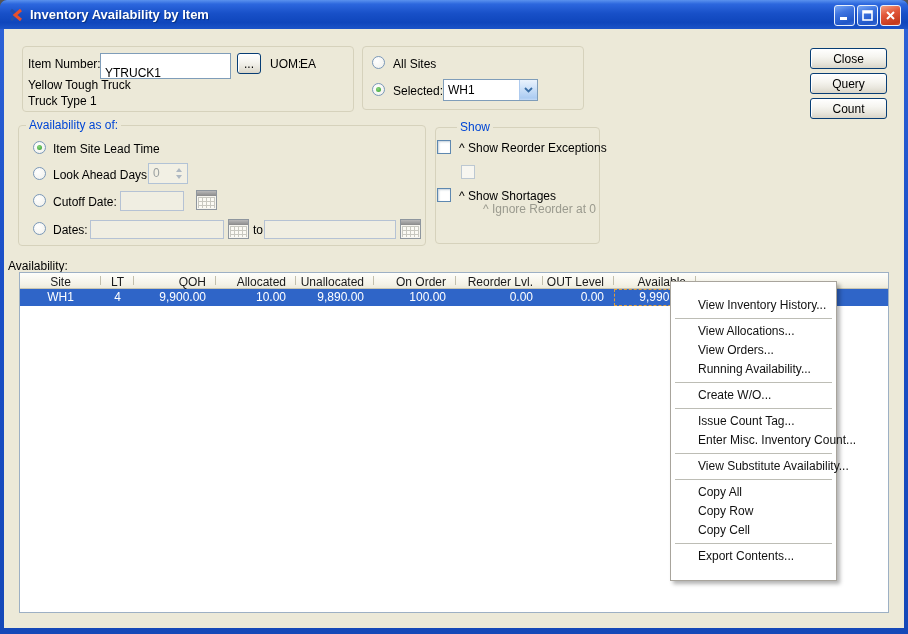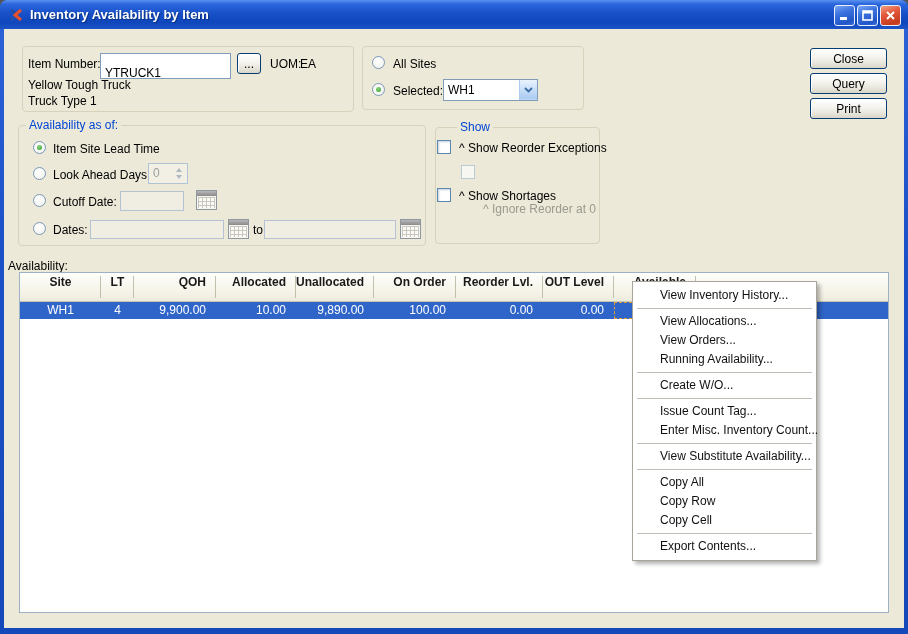--- a/index.html
+++ b/index.html
@@ -68,37 +68,37 @@
     border:1px solid #7F9DB9; background:#fff; }
   .combo .cval { position:absolute; left:4px; top:3px; }
   .combo .cbtn { position:absolute; right:0; top:0; bottom:0; width:18px;
     border-left:1px solid #AECBEF;
     background:linear-gradient(180deg,#EAF3FD 0%,#CBE0F8 45%,#ACCCF2 90%,#C4DAF6 100%);
     display:flex; align-items:center; justify-content:center; }
 
   
   .tbl { position:absolute; left:19px; top:272px; width:870px; height:341px;
     border:1px solid #9DB0C4; background:#fff; overflow:hidden; }
-  .thead { display:flex; height:29px;
+  .thead { display:flex; height:16px;
     background:linear-gradient(180deg,#FEFEFB,#F5F3E8 70%,#EDEBDC);
-    border-bottom:1px solid #C8C5B2;font-weight:bold; }
+    border-bottom:1px solid #C8C5B2; }
   .hcell { position:relative; line-height:19px; font-size:12px; color:#1A1A1A; }
   .hcell::after { content:''; position:absolute; right:0; top:3px; bottom:3px; width:1px; background:#C2BFAC; }
   .hcell.fill::after { display:none; }
   .trow { display:flex; height:17px; background:#2F65C8; color:#fff; }
   .tcell { line-height:16px; font-size:12px; position:relative; }
   .num { text-align:right; padding-right:10px; }
   .ctr { text-align:center; }
   .c0{width:81px}.c1{width:33px}.c2{width:82px}.c3{width:80px}.c4{width:78px}
   .c5{width:82px}.c6{width:87px}.c7{width:71px}.c8{width:82px}.fill{flex:1}
   .focus-cell { outline:1px dashed #DF9E3A; outline-offset:-1px; }
 
   
-  .menu { position:absolute; left:632px; top:281px; width:185px; background:#fff;
-    border:1px solid #A8A49C; padding:4px 0; box-shadow:3px 3px 4px rgba(0,0,0,.3); }
+  .menu { position:absolute; left:670px; top:281px; width:167px; background:#fff;
+    border:1px solid #A8A49C; padding:14px 0; box-shadow:3px 3px 4px rgba(0,0,0,.3); }
   .mitem { height:19px; line-height:19px; padding-left:27px; padding-right:10px;
     font-size:12px; white-space:nowrap; color:#111; }
   .msep { border-top:1px solid #BDBDB5; margin:3px 4px; height:0; }
 </style>
 </head>
 <body>
 
 <div class="window">
 
   <div class="titlebar">
@@ -148,21 +148,21 @@
     <span class="cval">WH1</span>
     <span class="cbtn">
       <svg width="9" height="6" viewBox="0 0 9 6">
           <polyline points="1,1 4.5,4.5 8,1" fill="none" stroke="#3A6EA5" stroke-width="1.8"></polyline>
         </svg>
     </span>
   </div>
 
   <button class="xp-btn" style="left:810px; top:48px; width:77px; height:21px;">Close</button>
   <button class="xp-btn" style="left:810px; top:73px; width:77px; height:21px;">Query</button>
-  <button class="xp-btn" style="left:810px; top:98px; width:77px; height:21px;">Print</button>
+  <button class="xp-btn" style="left:810px; top:98px; width:77px; height:21px;">Count</button>
 
   <div class="gbox" style="left:18px; top:125px; width:408px; height:121px;"></div>
   <span class="gbox-title" style="left:26px; top:119px;">Availability as of:</span>
   <div class="radio checked" style="left:33px; top:141px;"></div>
   <span class="lbl" style="left:53px; top:142px;">Item Site Lead Time</span>
   <div class="radio" style="left:33px; top:167px;"></div>
   <span class="lbl" style="left:53px; top:168px;">Look Ahead Days:</span>
   <div class="spin">
     <span class="val">0</span>
     <span class="arr up"></span>

